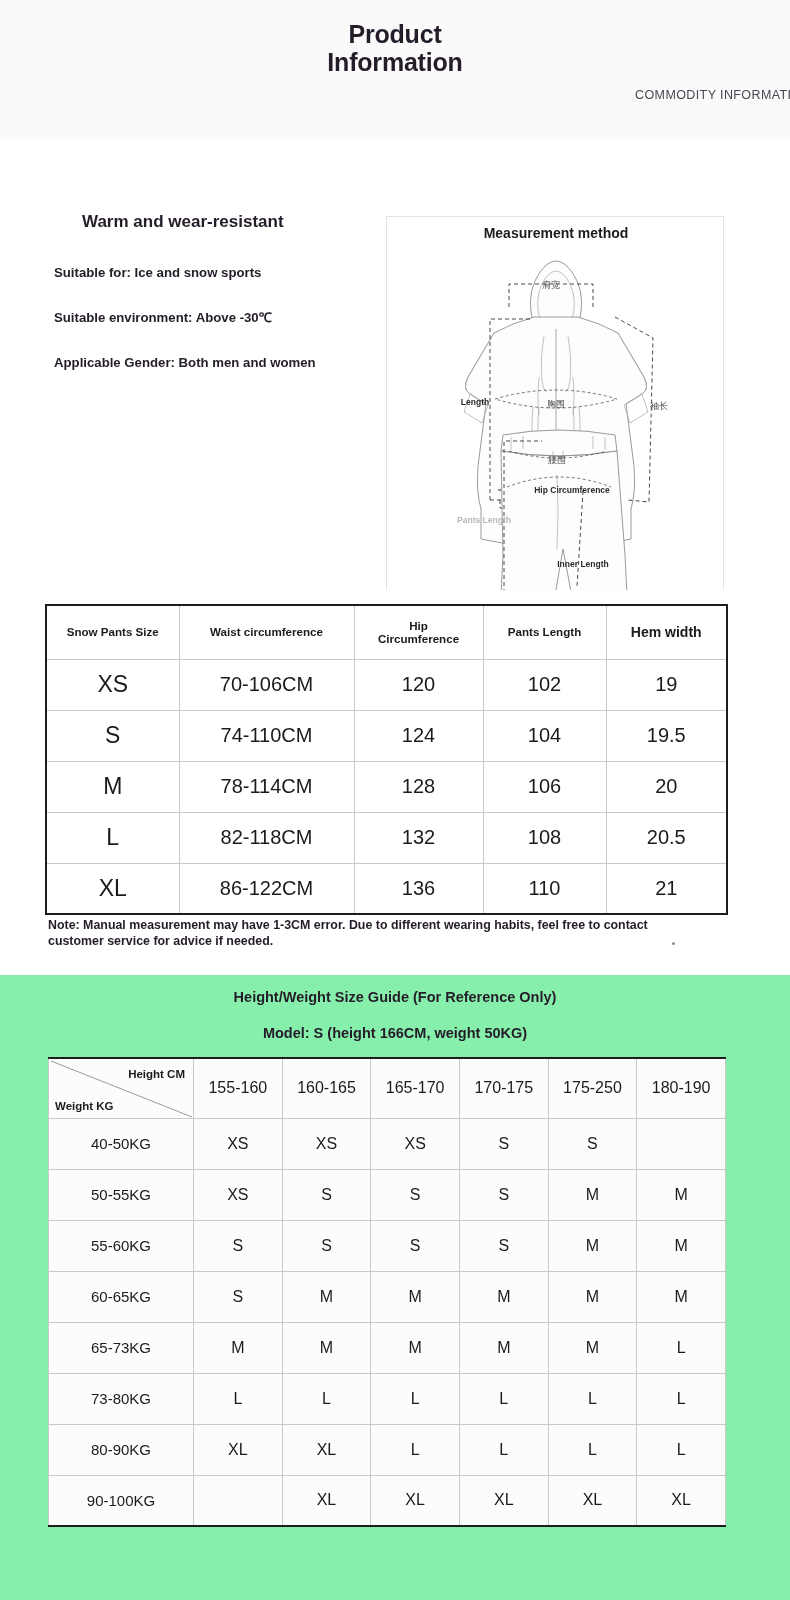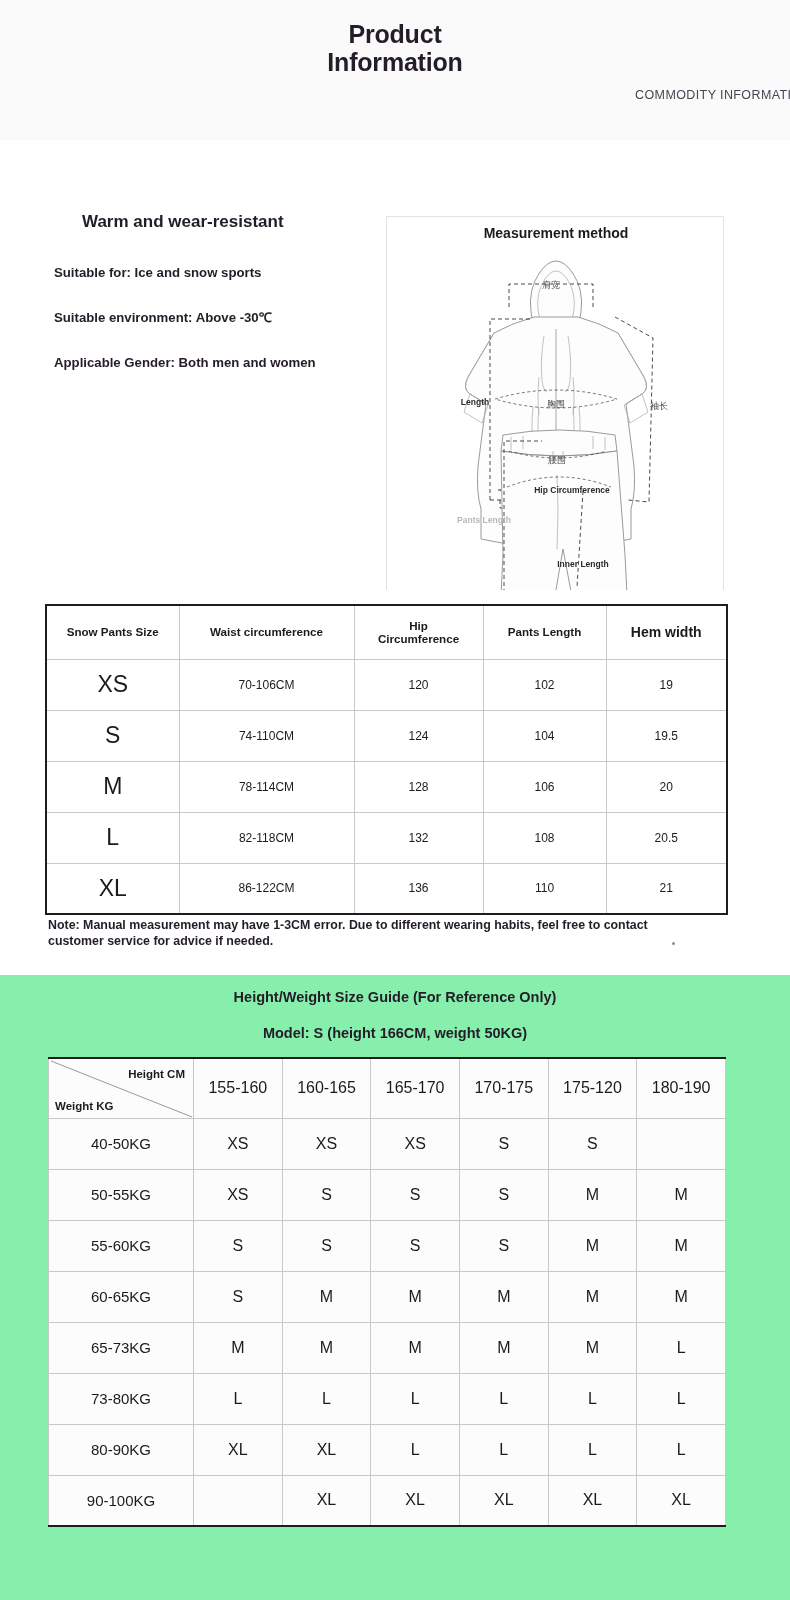--- a/index.html
+++ b/index.html
@@ -69,21 +69,21 @@
   
   .band-table1 { position: absolute; left: 0; top: 590px; width: 790px; height: 385px; background: #ffffff; }
   table.sizes { border-collapse: collapse; table-layout: fixed; }
   table.sizes td, table.sizes th { border: 1px solid #c9c9c9; text-align: center; vertical-align: middle; }
   .t1 {
     position: absolute; left: 45px; top: 14px; width: 681px;
     border-top: 2.5px solid #1d1d1d !important;
     border-bottom: 2.5px solid #1d1d1d !important;
   }
   .t1 th { height: 54px; font-size: 11.6px; font-weight: bold; color: #1b1b1b; padding: 2px 4px; line-height: 1.18; }
-  .t1 td { height: 51px; font-size: 12px; font-weight: normal; color: #1b1b1b; }
+  .t1 td { height: 51px; font-size: 20px; font-weight: normal; color: #1b1b1b; }
   .t1 td.size-cell { font-size: 23px; }
   .t1 th:nth-child(5), .t1 td:nth-child(5) { border-right: 2.5px solid #1d1d1d; }
   .t1 th:nth-child(1), .t1 td:nth-child(1) { border-left: 2.5px solid #1d1d1d; margin-left: 24px; }
   .t1 th.hdr-hem { font-size: 14px; }
 
   .note {
     position: absolute; left: 48px; top: 327px; width: 640px;
     font-size: 12.4px; font-weight: bold; line-height: 1.32; color: #241c28;
   }
   .note-dot { position: absolute; left: 672px; top: 352px; width: 3px; height: 3px; border-radius: 50%; background: #8c8c8c; }
@@ -282,21 +282,21 @@
                 <line x1="2" y1="2" x2="143" y2="58" stroke="#9a9a9a" stroke-width="1"></line>
               </svg>
               <span class="corner-h">Height CM</span>
               <span class="corner-w">Weight KG</span>
             </div>
           </th>
           <th class="colhdr">155-160</th>
           <th class="colhdr">160-165</th>
           <th class="colhdr">165-170</th>
           <th class="colhdr">170-175</th>
-          <th class="colhdr">175-120</th>
+          <th class="colhdr">175-250</th>
           <th class="colhdr">180-190</th>
         </tr>
       </thead>
       <tbody>
         <tr>
           <td class="rowhdr">40-50KG</td>
           <td>XS</td>
           <td>XS</td>
           <td>XS</td>
           <td>S</td>

